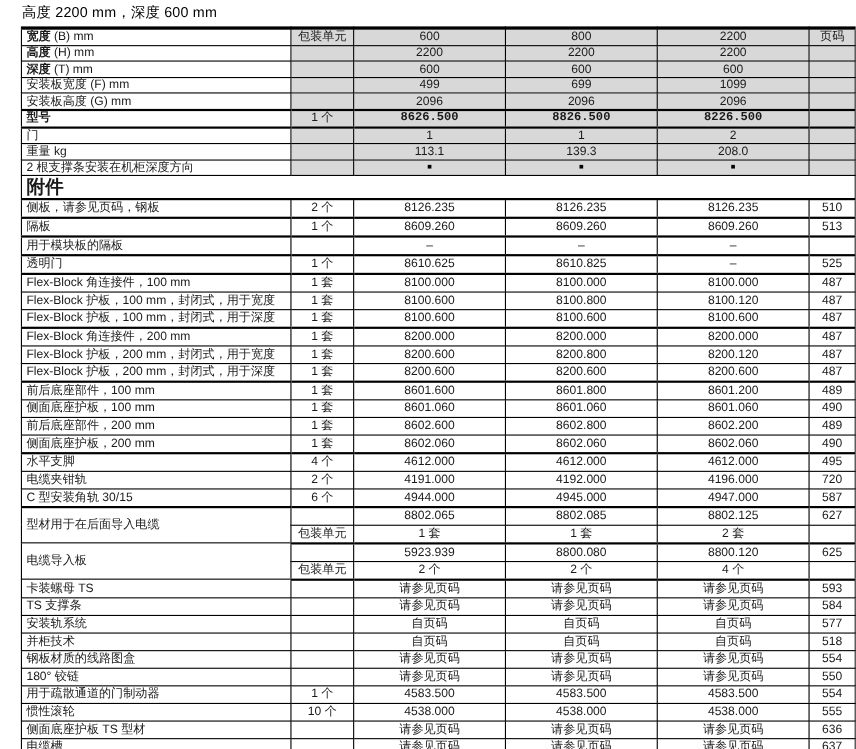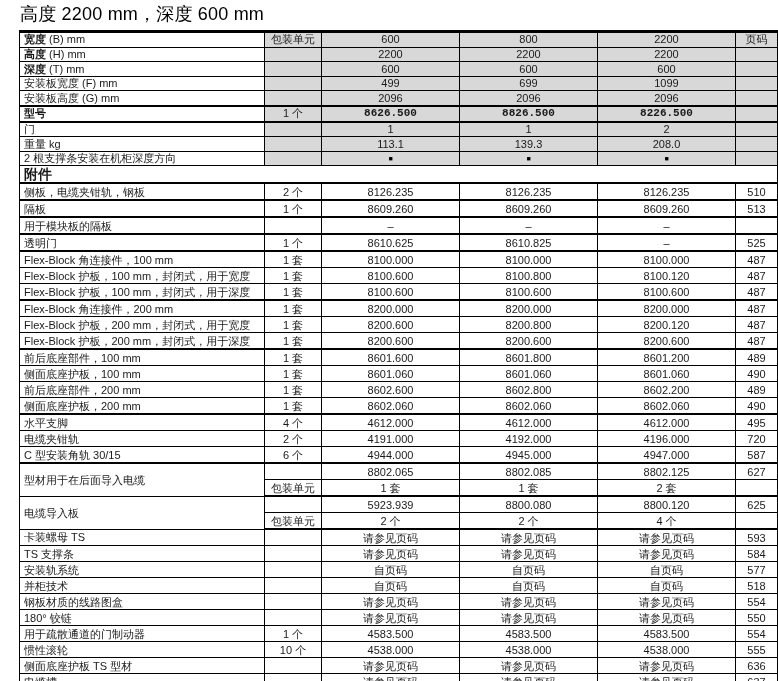--- a/index.html
+++ b/index.html
@@ -2,39 +2,39 @@
 <html><head>
 <meta charset="utf-8">
 <style>
   html,body{margin:0;padding:0;background:#ffffff;}
   body{
     width:778px;height:681px;overflow:hidden;
     font-family:"Liberation Sans","DejaVu Sans",sans-serif;
     color:#1a1a1a;
   }
   .page-title{
-    font-size:18px;font-weight:400;color:#000;
+    font-size:13px;font-weight:400;color:#000;
     margin:2px 0 4px 20px;letter-spacing:.2px;white-space:nowrap;
   }
   table.spec-table{
     border-collapse:collapse;table-layout:fixed;
     margin-left:19px;width:759px;
     border:1px solid #000;border-top:3px solid #000;border-bottom:2px solid #000;
   }
   col.c-label{width:245px;}
   col.c-unit{width:57px;}
   col.c-v{width:138px;}
   col.c-page{width:42px;}
   td{
     border:1px solid #000;font-size:11px;line-height:1.15;
     padding:0 3px;overflow:hidden;white-space:nowrap;vertical-align:middle;
   }
   tr.hdr td{height:13.6px;}
   tr.acc td{height:15px;}
-  tr.sec td{height:15px;font-weight:700;font-size:14px;border-bottom:2px solid #000;}
+  tr.sec td{height:15px;font-weight:700;font-size:17px;border-bottom:2px solid #000;}
   tr.thick td{border-bottom-width:2px;}
   td.label{text-align:left;padding-left:4px;margin-left:25px;}
   td.unit,td.val,td.page{text-align:center;}
   td.shade{background:#d8d8d8;}
   td.bold{font-weight:700;font-family:Liberation Mono, monospace;}
   td.sq{font-size:7px;letter-spacing:0;color:#000;}
   .lb{font-weight:700;}
 </style>
 </head>
 <body>
@@ -120,21 +120,21 @@
         <td class="unit shade"></td>
         <td class="val shade sq">■</td>
         <td class="val shade sq">■</td>
         <td class="val shade sq">■</td>
         <td class="page shade"></td>
       </tr>
       <tr class="sec">
         <td class="label" colspan="6">附件</td>
       </tr>
       <tr class="acc thick">
-        <td class="label">侧板，电缆夹钳轨，钢板</td>
+        <td class="label">侧板，请参见页码，钢板</td>
         <td class="unit">2 个</td>
         <td class="val">8126.235</td>
         <td class="val">8126.235</td>
         <td class="val">8126.235</td>
         <td class="page">510</td>
       </tr>
       <tr class="acc thick">
         <td class="label">隔板</td>
         <td class="unit">1 个</td>
         <td class="val">8609.260</td>

